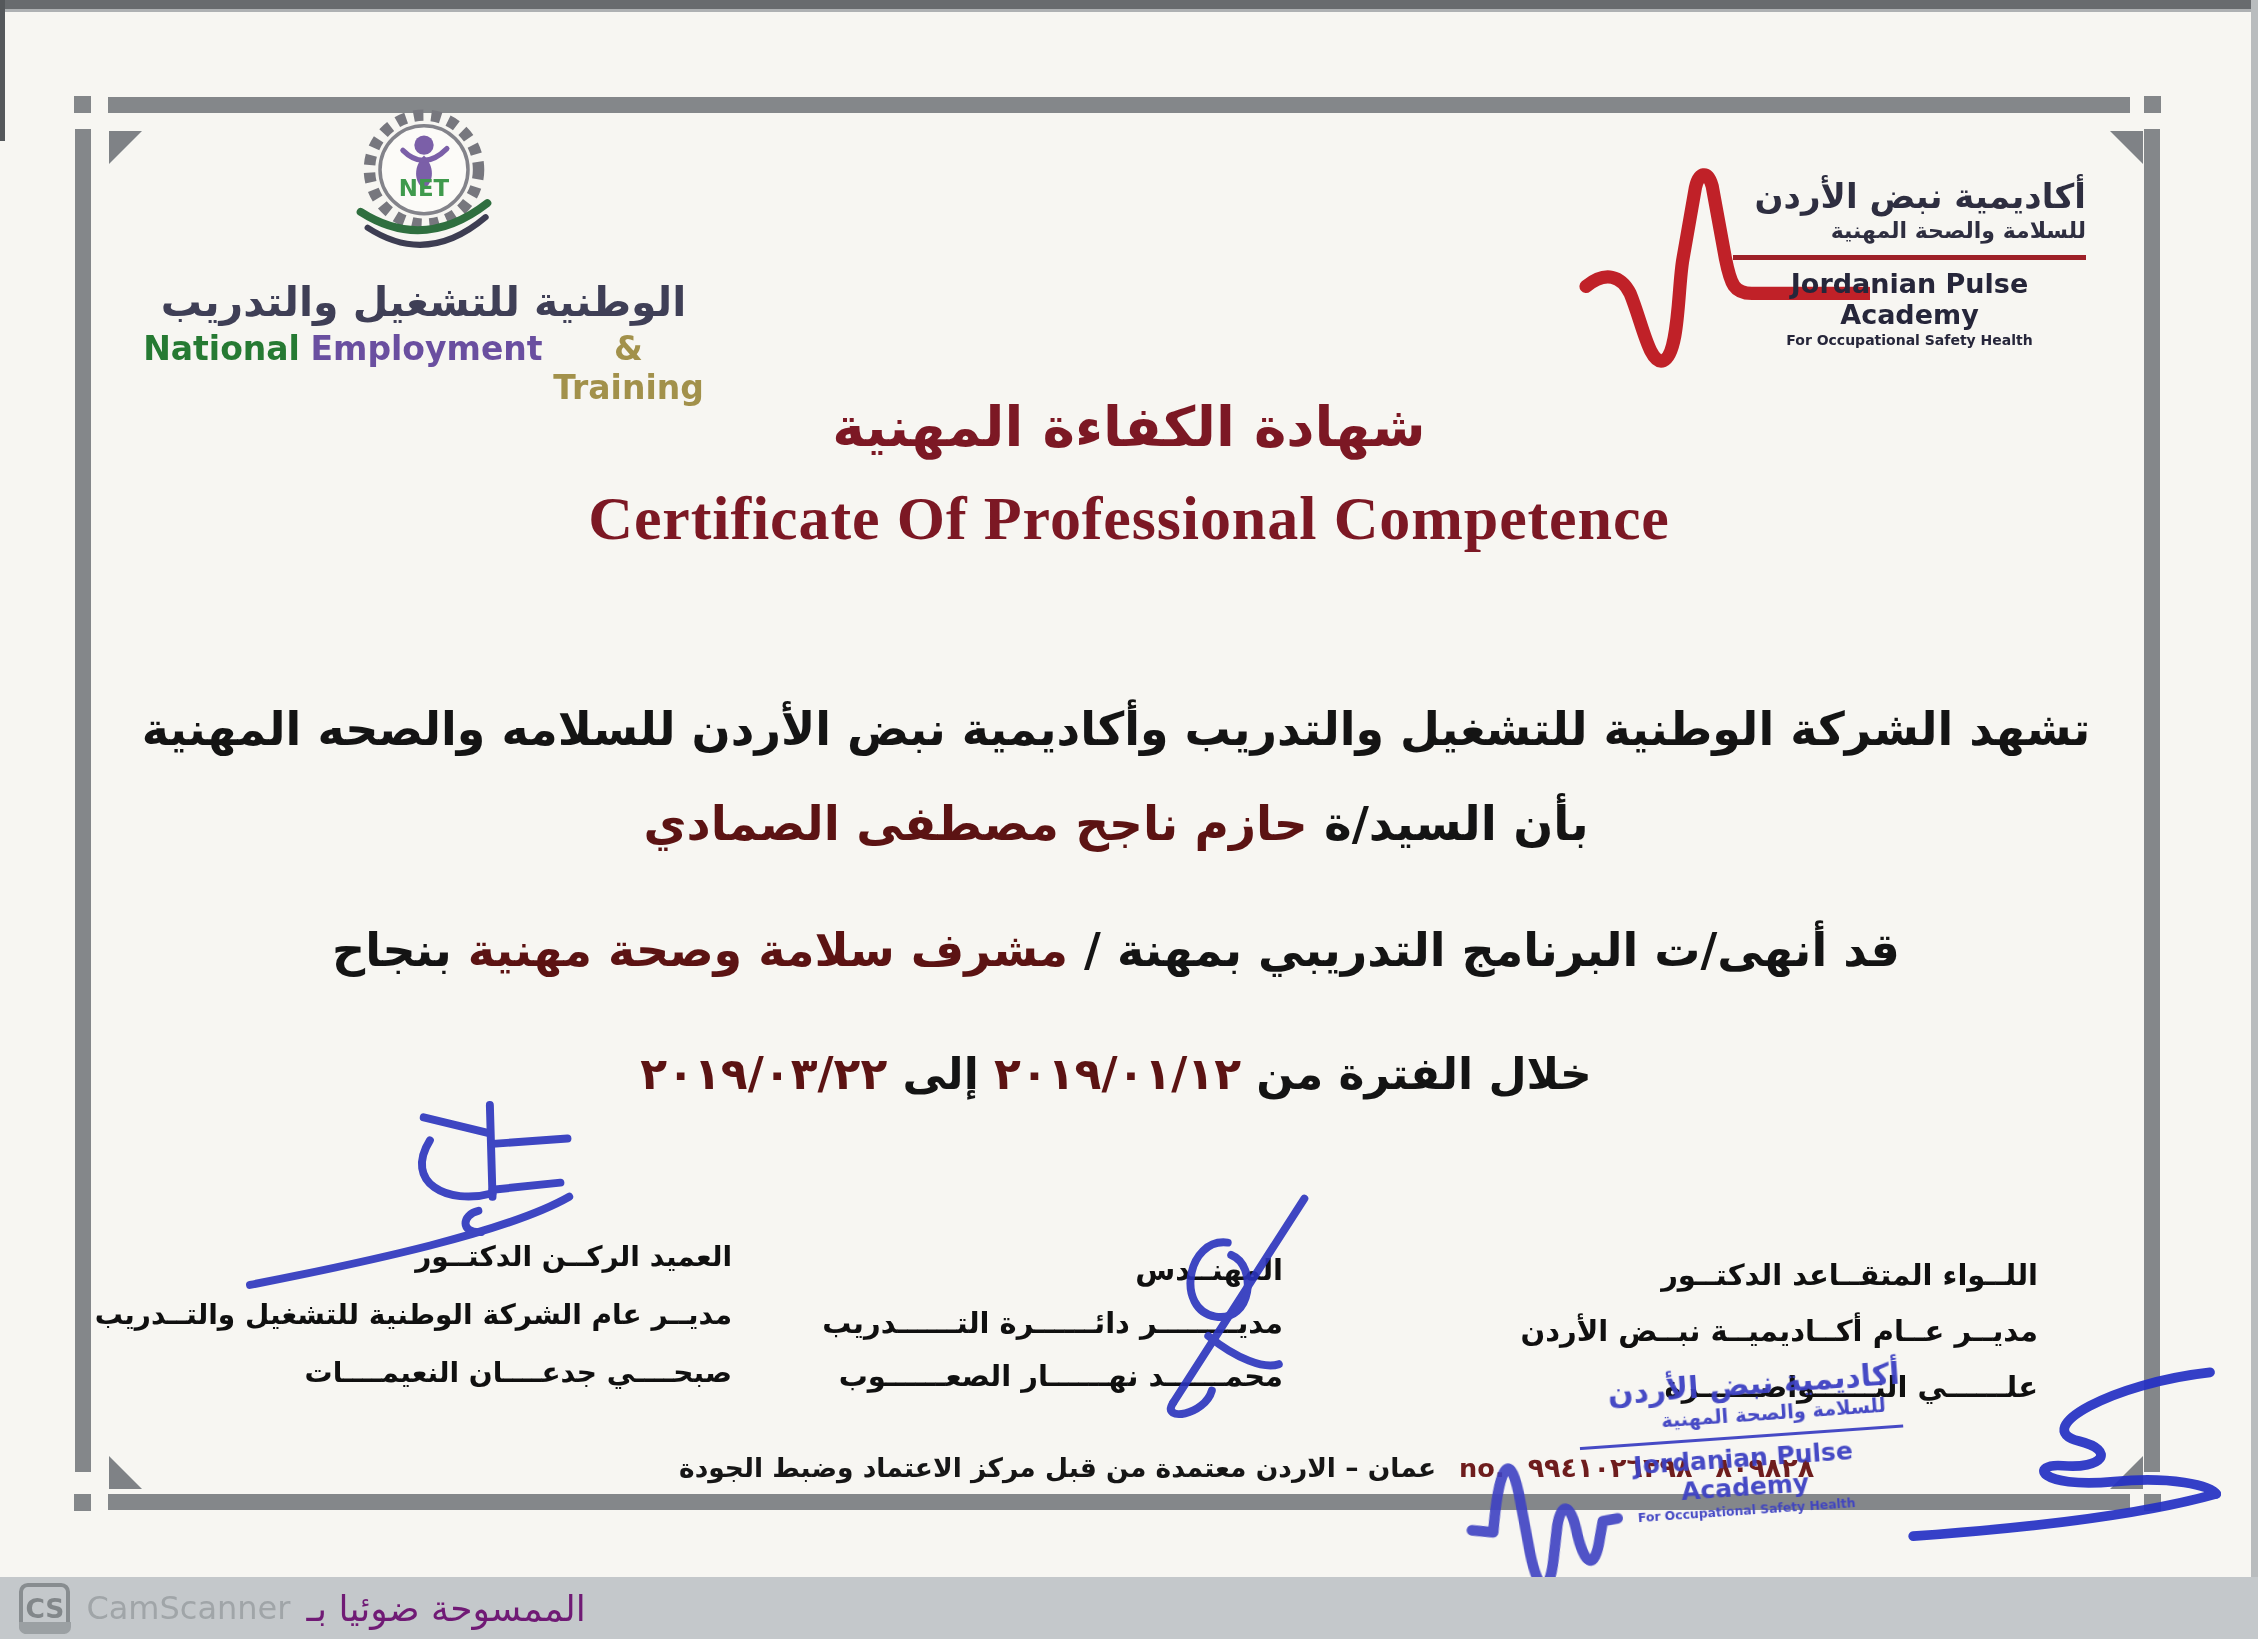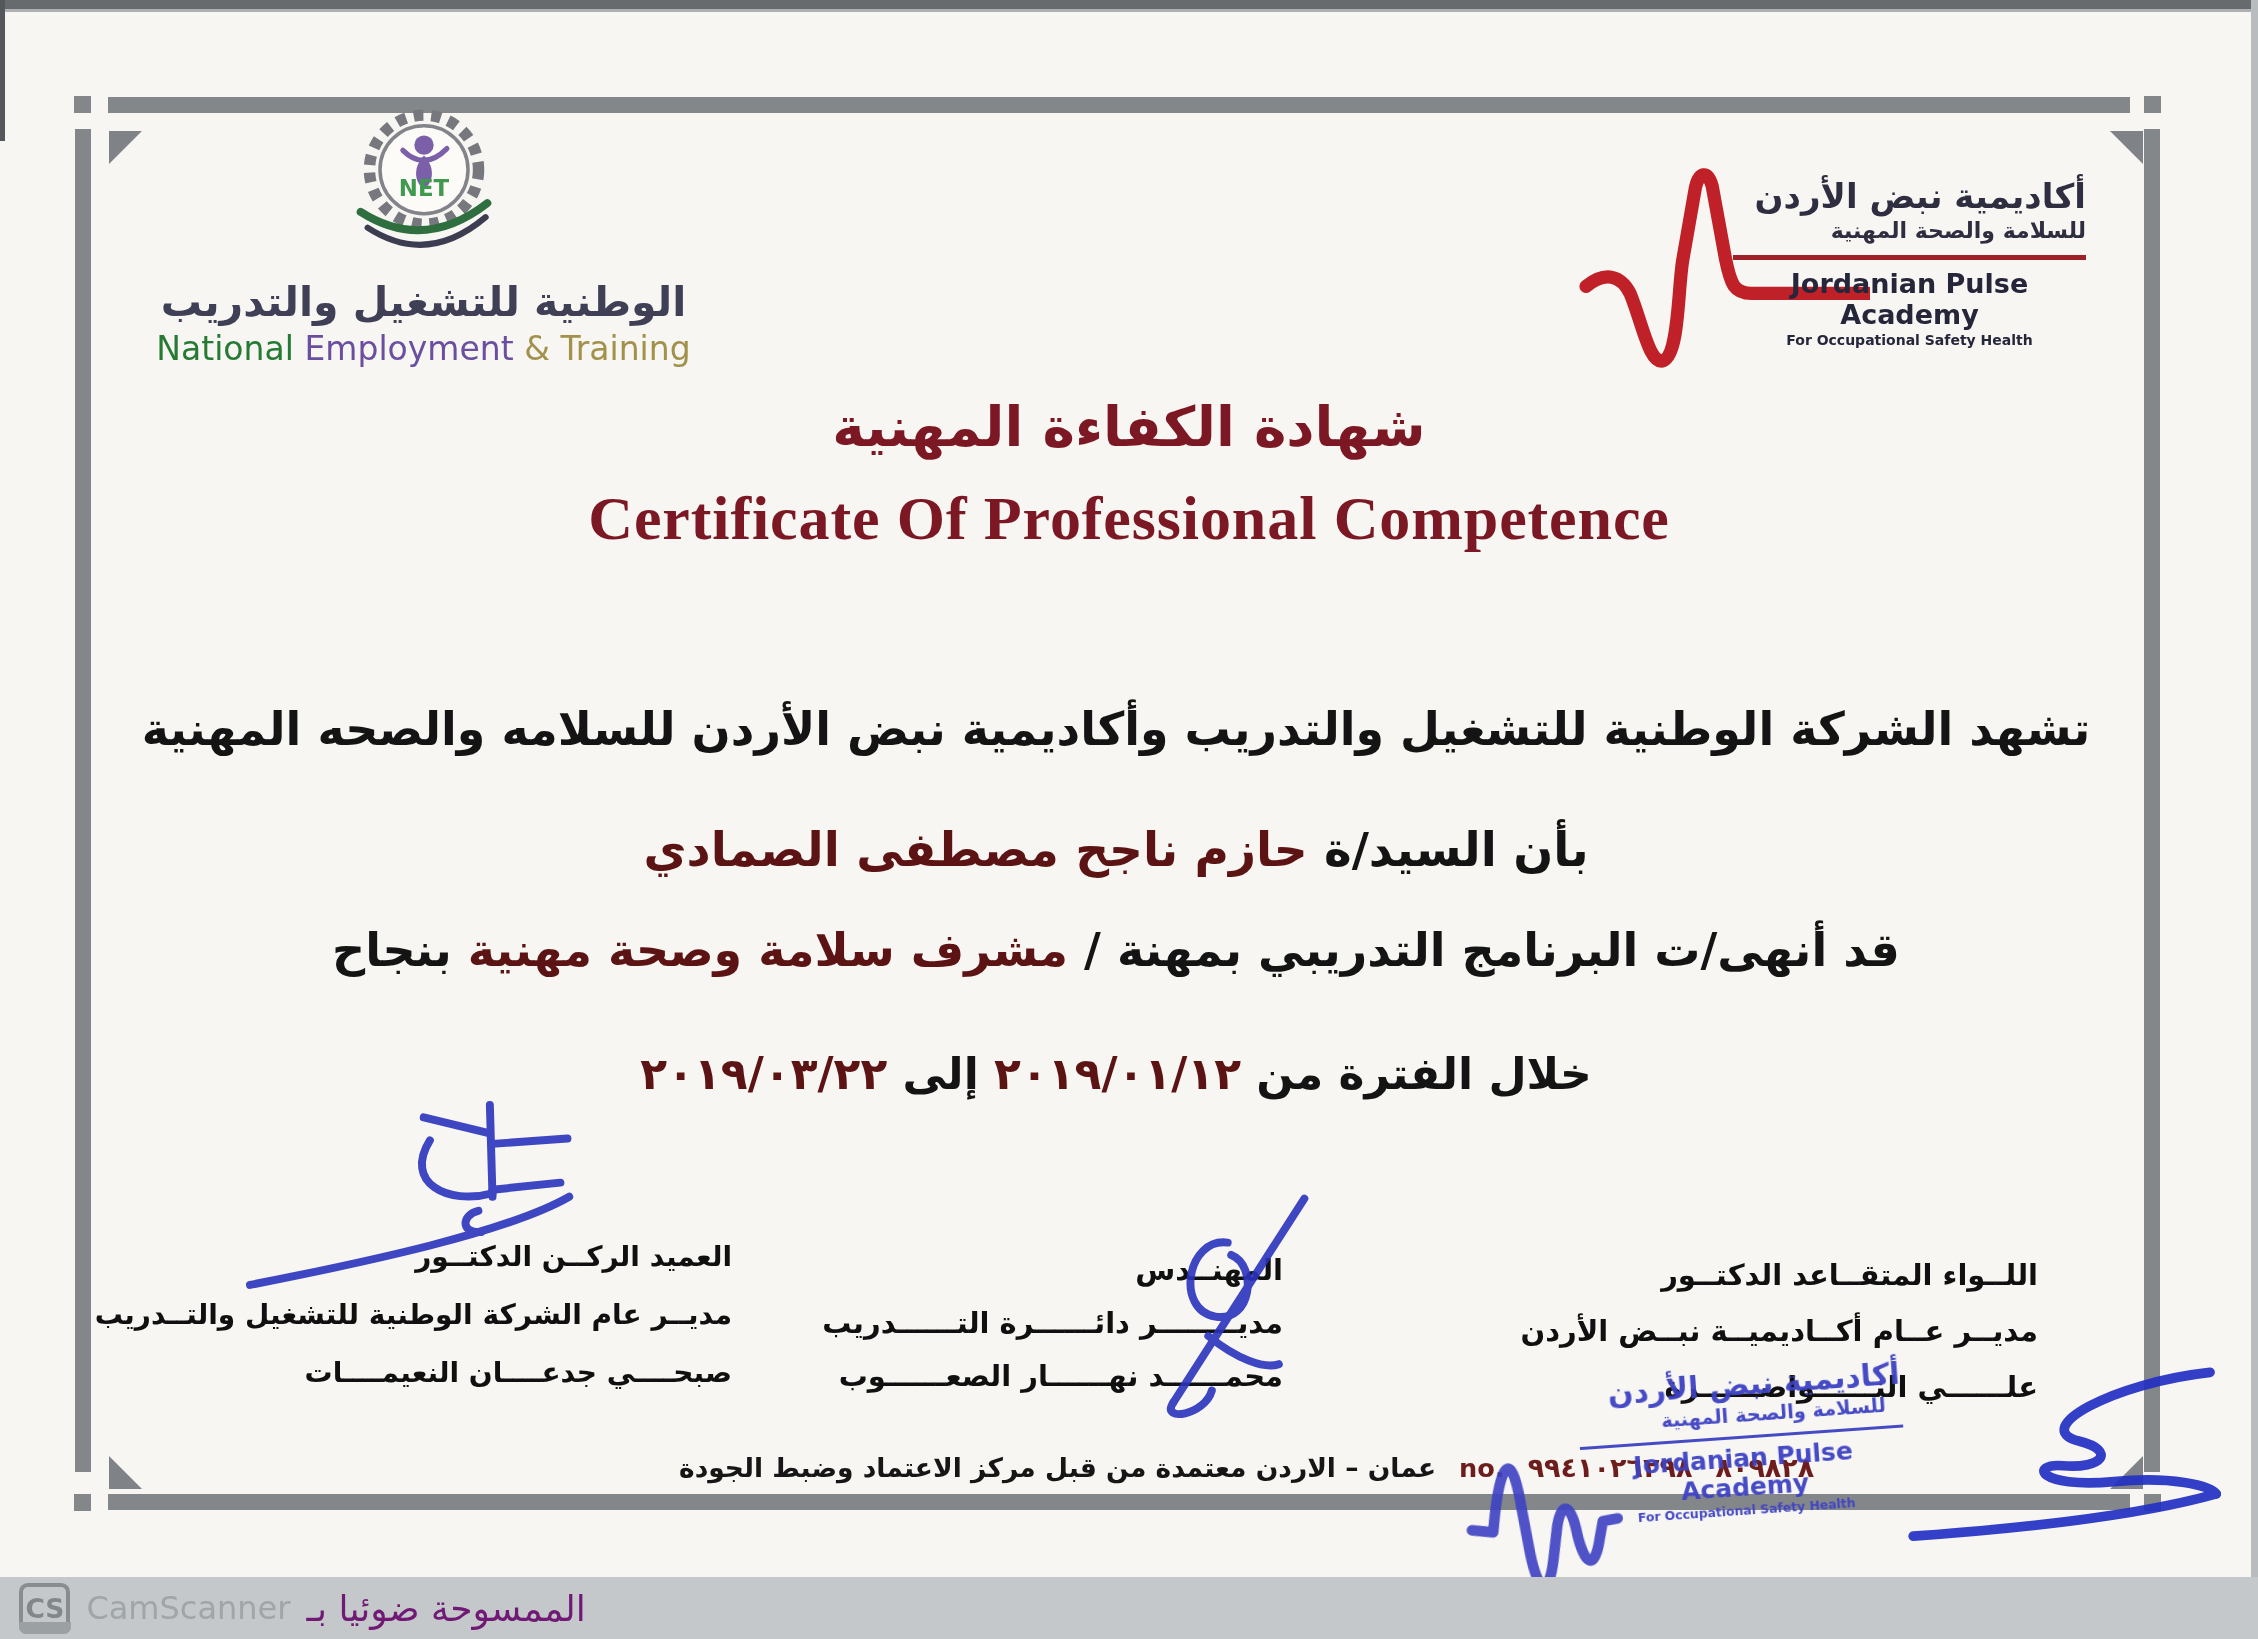--- a/index.html
+++ b/index.html
@@ -15,21 +15,21 @@
   .b-sq{position:absolute;width:17px;height:17px;background:#84878a;z-index:1;}
   .tri{position:absolute;width:33px;height:33px;background:#7f8286;z-index:1;}
   .tri.tl{clip-path:polygon(0 0,100% 0,0 100%);}
   .tri.tr{clip-path:polygon(0 0,100% 0,100% 100%);}
   .tri.bl{clip-path:polygon(0 0,0 100%,100% 100%);}
   .tri.br{clip-path:polygon(100% 0,100% 100%,0 100%);}
 
   
   .net-logo{position:absolute;left:150px;top:99px;width:547px;display:flex;flex-direction:column;align-items:center;z-index:2;}
   .net-ar{font-size:41px;font-weight:bold;color:#3f3f56;letter-spacing:0.9px;margin-top:-5.3px;}
-  .net-en{font-size:33px;font-weight:normal;margin-top:3.5px;display:flex;gap:10.6px;text-align:center;}
+  .net-en{font-size:33px;font-weight:bold;margin-top:3.5px;display:flex;gap:10.6px;text-align:center;}
   .net-en .g{color:#267a33;}
   .net-en .p{color:#6a4fa0;}
   .net-en .y{color:#a2914b;}
 
   .jpa-logo{position:absolute;left:1579px;top:141px;width:512px;z-index:2;}
   .jpa-pulse{position:absolute;left:0;top:13.2px;}
   .jpa-text{position:absolute;left:154px;top:35px;width:353px;text-align:center;}
   .jpa-ar1{font-size:34px;font-weight:bold;color:#2e2e40;text-align:right;}
   .jpa-ar2{font-size:22px;font-weight:bold;color:#2e2e40;text-align:right;margin-top:1.8px;}
   .jpa-line{height:4.4px;background:#9e2028;margin:12.4px 0 8.8px 0;}
@@ -37,21 +37,21 @@
   .jpa-en2{font-size:14px;font-weight:bold;color:#26263a;margin-top:1.8px;}
 
   
   .title-ar{position:absolute;left:0;top:395px;width:2258px;text-align:center;font-size:55px;font-weight:bold;color:#7c1824;z-index:2;}
   .title-en{position:absolute;left:0;top:483px;width:2258px;text-align:center;font-size:62px;font-weight:bold;font-family:"Liberation Serif","DejaVu Serif",serif;color:#7c1824;letter-spacing:0.9px;z-index:2;}
 
   
   .bline{position:absolute;left:0;width:2232px;text-align:center;font-weight:bold;color:#141414;z-index:2;}
   .bline .red{color:#5c1313;}
   .l1{top:702px;font-size:46px;}
-  .l2{top:822px;font-size:47px;}
+  .l2{top:796px;font-size:47px;}
   .l3{top:923px;font-size:46px;}
   .l4{top:1048px;font-size:44px;}
 
   
   .sigblock{position:absolute;z-index:2;font-weight:bold;color:#101010;}
   .sigblock div{white-space:nowrap;}
   .sig-left{left:132px;top:1228px;width:600px;text-align:right;font-size:28px;line-height:58px;}
   .sig-mid{left:860px;top:1244px;width:423px;text-align:right;font-size:29px;line-height:53px;}
   .sig-mid .first{margin-left:88px;}
   .sig-right{left:1597px;top:1247px;width:441px;text-align:right;font-size:29px;line-height:56px;}

